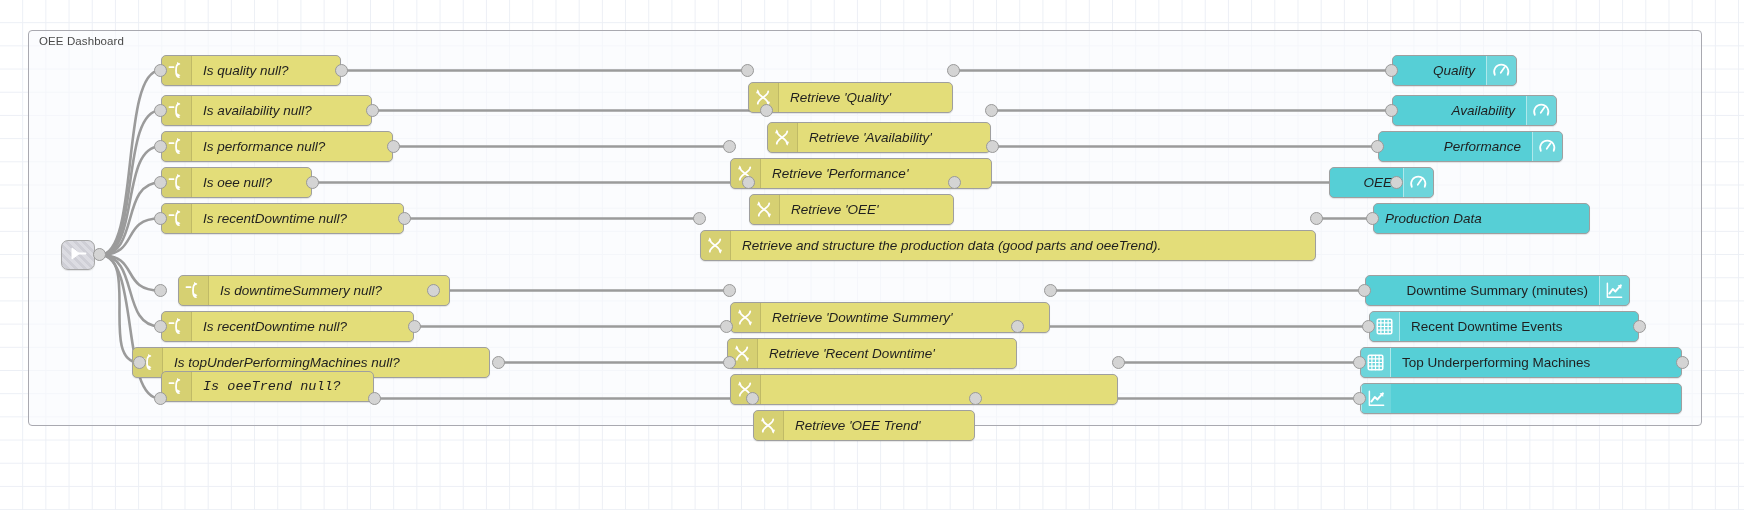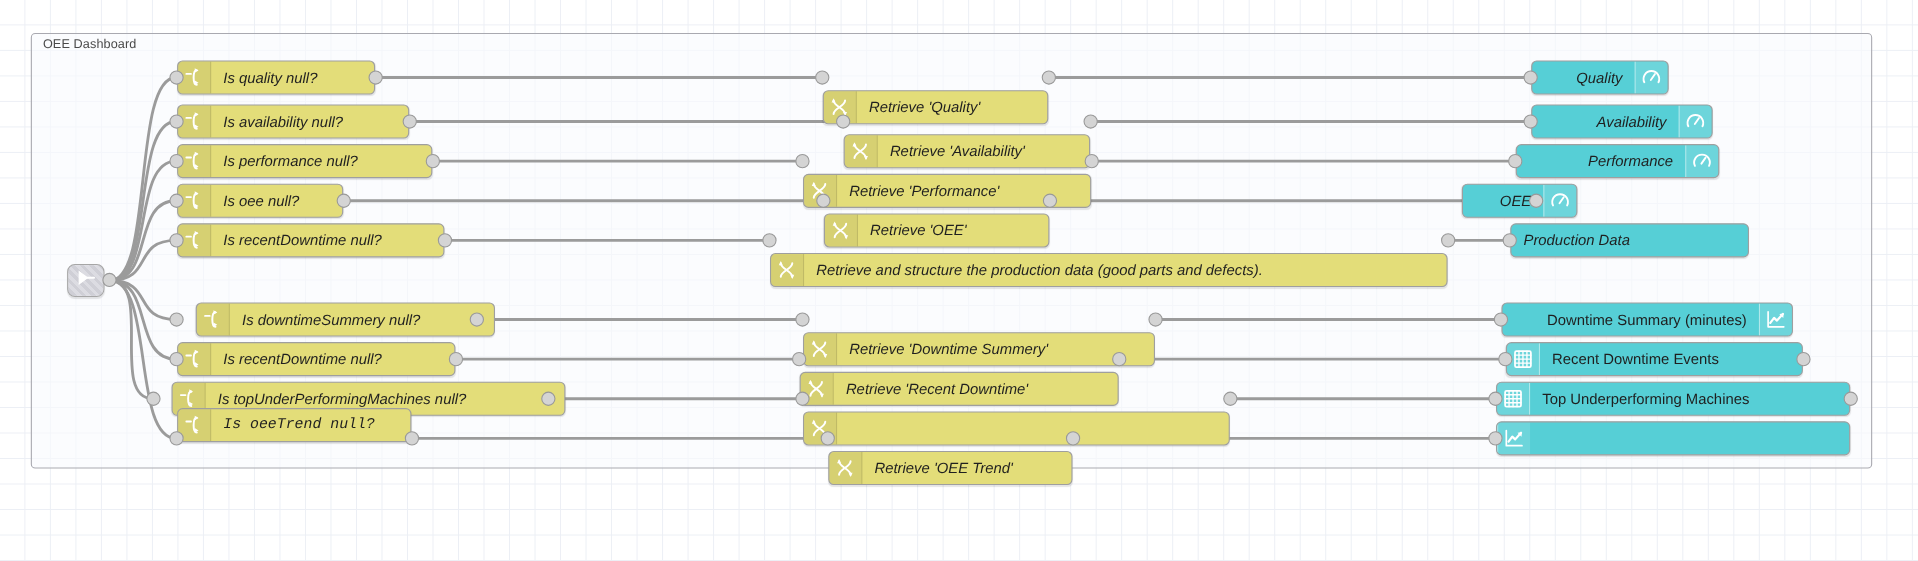--- a/index.html
+++ b/index.html
@@ -308,21 +308,21 @@
       </div>
       <div class="node n-change" style="left: 700px; top: 203px; width: 616px;">
         <div class="icell ">
           <svg width="19" height="19" viewBox="0 0 20 20">
             <path d="M4 3.5 C4 9, 15 11, 15 16.5" fill="none" stroke="#ffffff" stroke-width="1.9" stroke-linecap="round" stroke-linejoin="round"></path>
             <path d="M15 3.5 C15 9, 4 11, 4 16.5" fill="none" stroke="#ffffff" stroke-width="1.9" stroke-linecap="round" stroke-linejoin="round"></path>
             <path d="M2.1 5.4 L4 1.4 L5.9 5.4 Z" fill="#ffffff"></path>
             <path d="M13.1 14.6 L15 18.6 L16.9 14.6 Z" fill="#ffffff"></path>
           </svg>
         </div>
-        <div class="label">Retrieve and structure the production data (good parts and defects).</div>
+        <div class="label">Retrieve and structure the production data (good parts and oeeTrend).</div>
       </div>
       <div class="node n-ui" style="left: 1373px; top: 203px; width: 217px; flex-direction: column;">
         <div class="label r">Production Data</div>
         <div class="icell right">
           <svg width="19" height="19" viewBox="0 0 20 20">
             <path d="M2.5 2.5 L2.5 17 L17.5 17" fill="none" stroke="#ffffff" stroke-width="1.6" stroke-linecap="round" stroke-linejoin="round"></path>
             <path d="M4.6 13.2 L8.2 8.4 L11 11 L16.6 4.6" fill="none" stroke="#ffffff" stroke-width="2.1" stroke-linecap="round" stroke-linejoin="round"></path>
             <path d="M13.2 4.6 L17.4 4.2 L17 8.4 Z" fill="#ffffff"></path>
           </svg>
         </div>
@@ -388,21 +388,21 @@
             <path d="M6.199999999999999 2.4 L6.199999999999999 17.6" fill="none" stroke="#ffffff" stroke-width="1.3" stroke-linecap="round" stroke-linejoin="round"></path>
             <path d="M10 2.4 L10 17.6" fill="none" stroke="#ffffff" stroke-width="1.3" stroke-linecap="round" stroke-linejoin="round"></path>
             <path d="M13.799999999999999 2.4 L13.799999999999999 17.6" fill="none" stroke="#ffffff" stroke-width="1.3" stroke-linecap="round" stroke-linejoin="round"></path>
             <path d="M2.4 6.199999999999999 L17.6 6.199999999999999" fill="none" stroke="#ffffff" stroke-width="1.3" stroke-linecap="round" stroke-linejoin="round"></path>
             <path d="M2.4 10 L17.6 10" fill="none" stroke="#ffffff" stroke-width="1.3" stroke-linecap="round" stroke-linejoin="round"></path>
             <path d="M2.4 13.799999999999999 L17.6 13.799999999999999" fill="none" stroke="#ffffff" stroke-width="1.3" stroke-linecap="round" stroke-linejoin="round"></path>
           </svg>
         </div>
         <div class="label plain">Recent Downtime Events</div>
       </div>
-      <div class="node n-switch" style="left: 156px; top: 347px; width: 358px;">
+      <div class="node n-switch" style="left: 132px; top: 347px; width: 358px;">
         <div class="icell ">
           <svg width="19" height="19" viewBox="0 0 20 20">
             <path d="M2.5 6.5 L7 6.5" fill="none" stroke="#ffffff" stroke-width="1.7" stroke-linecap="round" stroke-linejoin="round"></path>
             <path d="M12.5 3 C8.5 3, 8.5 17, 12.5 17" fill="none" stroke="#ffffff" stroke-width="1.9" stroke-linecap="round" stroke-linejoin="round"></path>
             <path d="M10.6 1 L14.2 3.2 L10.6 5.2 Z" fill="#ffffff"></path>
             <path d="M10.6 12.8 L14.2 15 L10.6 17.2 Z" fill="#ffffff"></path>
           </svg>
         </div>
         <div class="label">Is topUnderPerformingMachines null?</div>
       </div>

